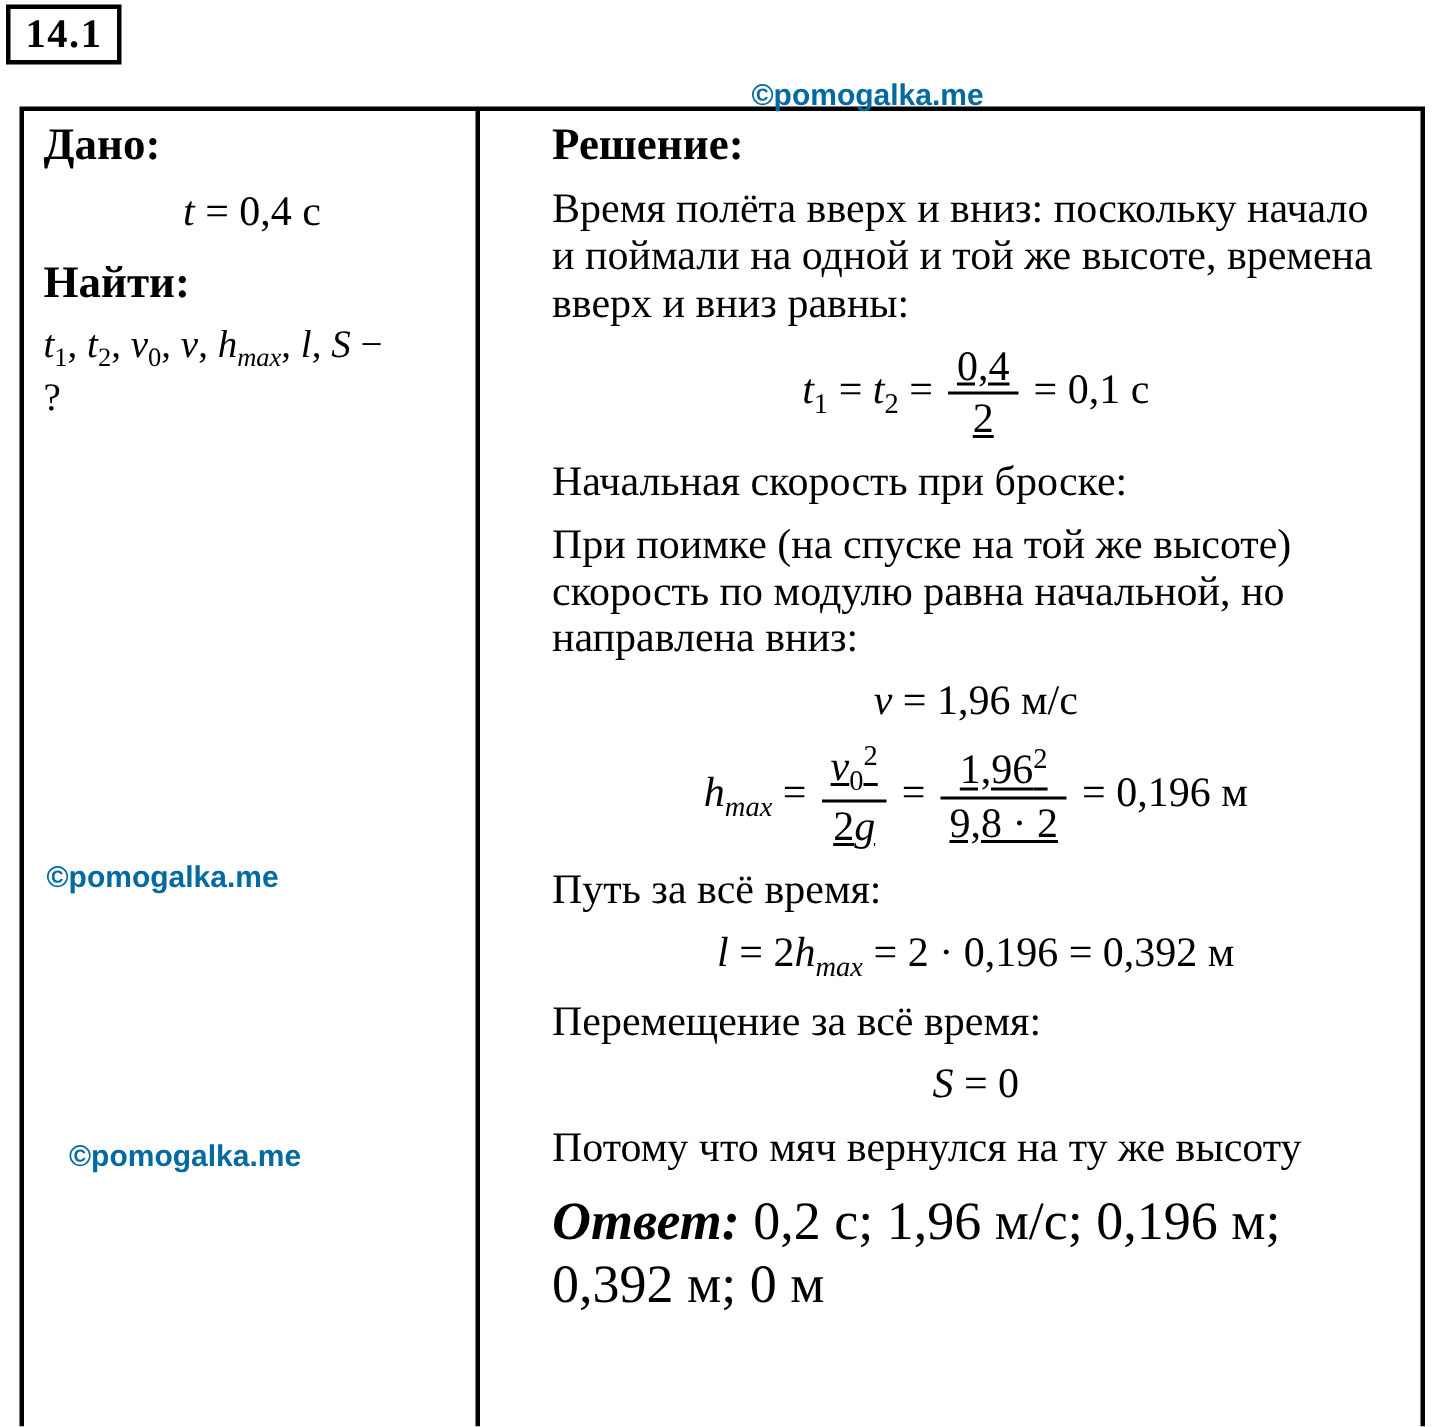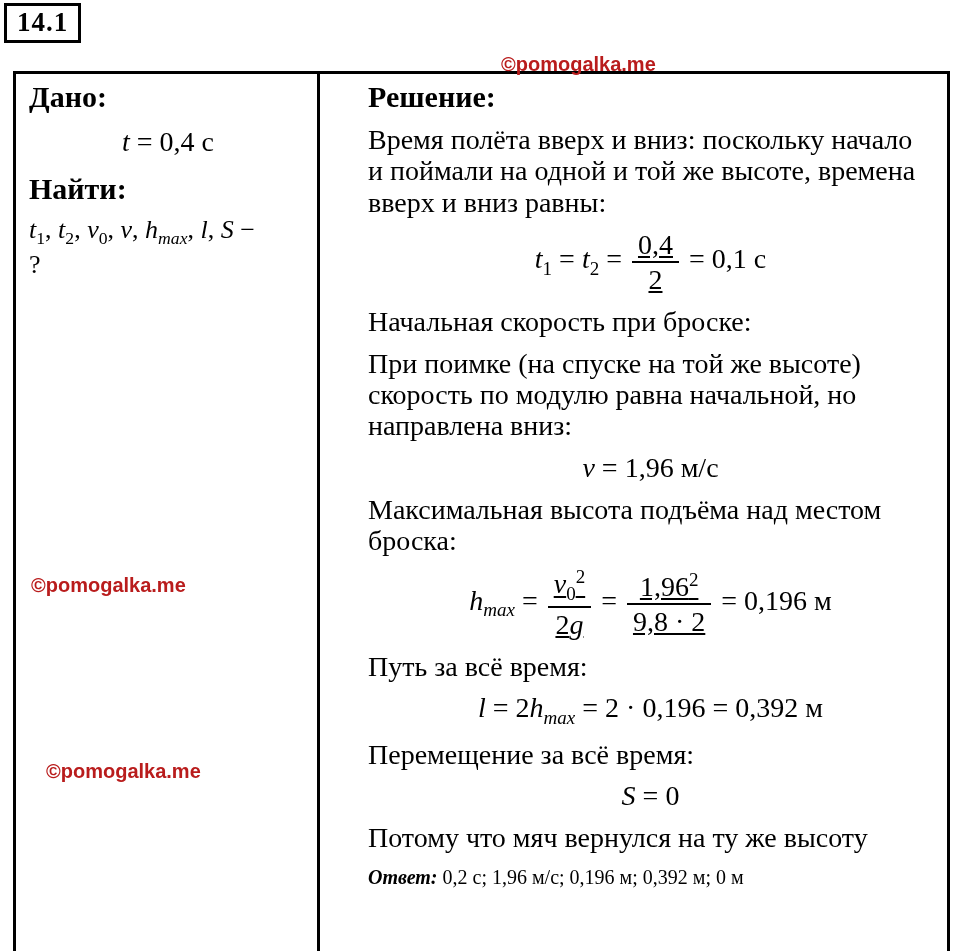--- a/index.html
+++ b/index.html
@@ -6,21 +6,21 @@
   #page{position:relative;width:960px;height:951px;background:#ffffff;
         font-family:"Liberation Serif",serif;color:#000;overflow:hidden;}
 
   
   .problem-box{position:absolute;left:4px;top:3px;border:3px solid #000;
                padding:1px 10px 2px 10px;font-weight:bold;font-size:27px;
                letter-spacing:1px;background:#fff;}
 
   
   .watermark{font-family:"Liberation Sans",sans-serif;font-weight:bold;
-             font-size:20px;color:#b91c1c;white-space:nowrap;}
+             font-size:20px;color:#0369a1;white-space:nowrap;}
   .wm-top{position:absolute;left:501px;top:53px;z-index:5;}
   .wm-left-1{position:absolute;left:15px;top:500px;}
   .wm-left-2{position:absolute;left:30px;top:686px;}
 
   
   .sheet{position:absolute;left:13px;top:71px;width:937px;height:888px;
          border:3px solid #000;box-sizing:border-box;display:flex;background:#fff;}
   .col-left{width:304px;border-right:3px solid #000;box-sizing:border-box;
             position:relative;padding:4px 10px 0 13px;}
   .col-right{flex:1;box-sizing:border-box;padding:4px 14px 0 13px;margin-left:35px;}
@@ -34,21 +34,21 @@
   .formula-line sub.it{font-style:italic;}
   .formula-line sup{font-size:68%;font-style:normal;}
   .frac{display:inline-block;vertical-align:middle;text-align:center;
         padding:0 3px;line-height:1.18;text-decoration:underline;}
   .frac .num{display:block;border-bottom:2px solid #000;padding:0 6px;}
   .frac .den{display:block;padding:0 6px;}
 
   .given-formula{text-align:center;font-size:28px;margin:12px 0 14px 0;}
   .find-formula{font-size:26px;margin:8px 0;line-height:1.25;white-space:nowrap;}
 
-  .answer-line{font-size:20px;margin:12px 0 6px 0;}
+  .answer-line{font-size:36px;margin:12px 0 6px 0;}
   .answer-label{font-weight:bold;font-style:italic;}
 </style>
 </head>
 <body>
 
 <div id="page">
 
   <div class="problem-box">
     <span>14.1</span>
   </div>
@@ -75,22 +75,20 @@
 вверх и вниз равны:</div>
       <div class="formula-line"><i>t</i><sub>1</sub><span> = </span><i>t</i><sub>2</sub><span> = </span><span class="frac"><span class="num"><span>0,4</span></span><span class="den"><span>2</span></span></span><span> = 0,1 с</span></div>
 
       <div class="sol-p">Начальная скорость при броске:</div>
 
       <div class="sol-p">При поимке (на спуске на той же высоте)
 скорость по модулю равна начальной, но
 направлена вниз:</div>
       <div class="formula-line"><i>v</i><span> = 1,96 м/с</span></div>
 
-      <div class="sol-p">Максимальная высота подъёма над местом
-броска:</div>
       <div class="formula-line"><i>h</i><sub class="it">max</sub><span> = </span><span class="frac"><span class="num"><i>v</i><sub>0</sub><sup>2</sup></span><span class="den"><span>2</span><i>g</i></span></span><span> = </span><span class="frac"><span class="num"><span>1,96</span><sup>2</sup></span><span class="den"><span>9,8 · 2</span></span></span><span> = 0,196 м</span></div>
 
       <div class="sol-p">Путь за всё время:</div>
       <div class="formula-line"><i>l</i><span> = 2</span><i>h</i><sub class="it">max</sub><span> = 2 · 0,196 = 0,392 м</span></div>
 
       <div class="sol-p">Перемещение за всё время:</div>
       <div class="formula-line"><i>S</i><span> = 0</span></div>
 
       <div class="sol-p">Потому что мяч вернулся на ту же высоту</div>
 

